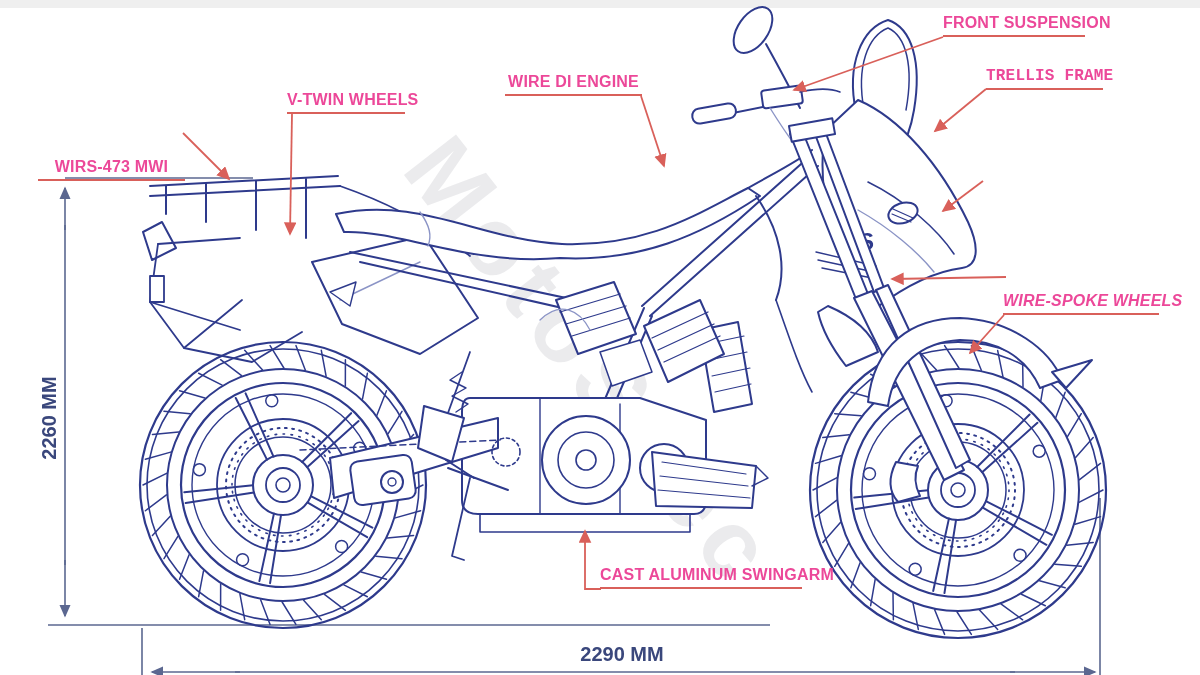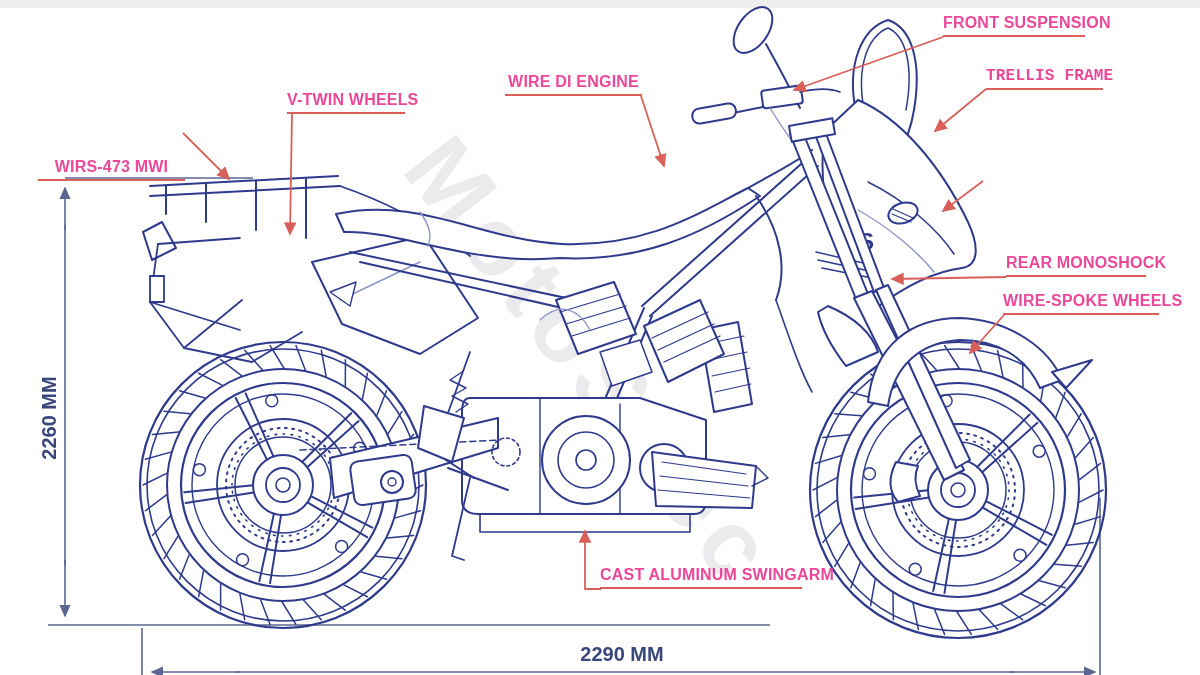--- a/index.html
+++ b/index.html
@@ -318,16 +318,15 @@
       <path d="M1004,315 L970,353" marker-end="url(#ra)"></path>
       <path d="M601,589 L585,589 L585,531" marker-end="url(#ra)"></path>
     </g>
   </svg>
 
   <div class="lbl" style="left:38px;top:110px;width:147px;margin-top:48px;">WIRS-473 MWI</div>
   <div class="lbl" style="left:287px;top:91px;width:118px;">V-TWIN WHEELS</div>
   <div class="lbl" style="left:505px;top:73px;width:137px;">WIRE DI ENGINE</div>
   <div class="lbl" style="left:943px;top:14px;width:142px;">FRONT SUSPENSION</div>
   <div class="lbl" style="left:986px;top:67px;width:117px;font-family:Liberation Mono, monospace;">TRELLIS FRAME</div>
-  <div class="lbl" style="left:1006px;top:254px;width:140px;">REAR MONOSHOCK</div>
-  <div class="lbl" style="left:1003px;top:292px;width:156px;">WIRE-SPOKE WHEELS</div>
+  <div class="lbl" style="left:1003px;top:292px;width:156px;font-style:italic;">WIRE-SPOKE WHEELS</div>
   <div class="lbl" style="left:600px;top:566px;width:202px;">CAST ALUMINUM SWINGARM</div>
 </div>
 
 </body></html>

